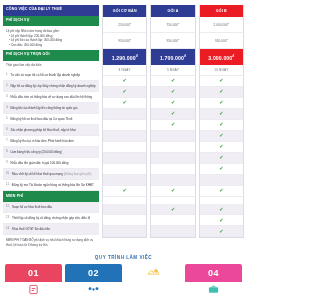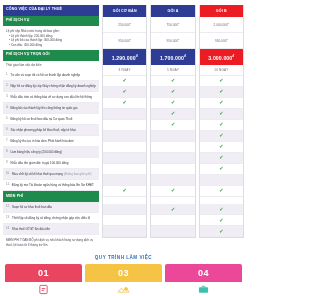--- a/index.html
+++ b/index.html
@@ -397,21 +397,30 @@
         <div class="step">
           <div class="step-num s1">01</div>
           <div class="step-icon">
             <svg width="11" height="11" viewBox="0 0 24 24">
               <rect x="4" y="3" width="16" height="18" rx="2" fill="none" stroke="#e94560" stroke-width="2"></rect>
               <path d="M8 10h8M8 14h5" stroke="#e94560" stroke-width="2"></path>
             </svg>
           </div>
         </div>
         <div class="step">
-          <div class="step-num s3">03</div>
+          <div class="step-num s2">02</div>
+          <div class="step-icon">
+            <svg width="13" height="9" viewBox="0 0 30 16">
+              <circle cx="7" cy="6" r="3.4" fill="#2272b8"></circle>
+              <circle cx="15" cy="8" r="2.6" fill="#2272b8"></circle>
+              <circle cx="23" cy="6" r="3.4" fill="#2272b8"></circle>
+            </svg>
+          </div>
+        </div>
+        <div class="step">
           <div class="step-icon">
             <svg width="13" height="9" viewBox="0 0 30 16">
               <path d="M2 14 L10 5 L15 11 L20 3 L28 14 Z" fill="none" stroke="#f6c445" stroke-width="2" stroke-linejoin="round"></path>
               <circle cx="21" cy="7" r="4" fill="#f6c445"></circle>
             </svg>
           </div>
         </div>
         <div class="step">
           <div class="step-num s4">04</div>
           <div class="step-icon">

